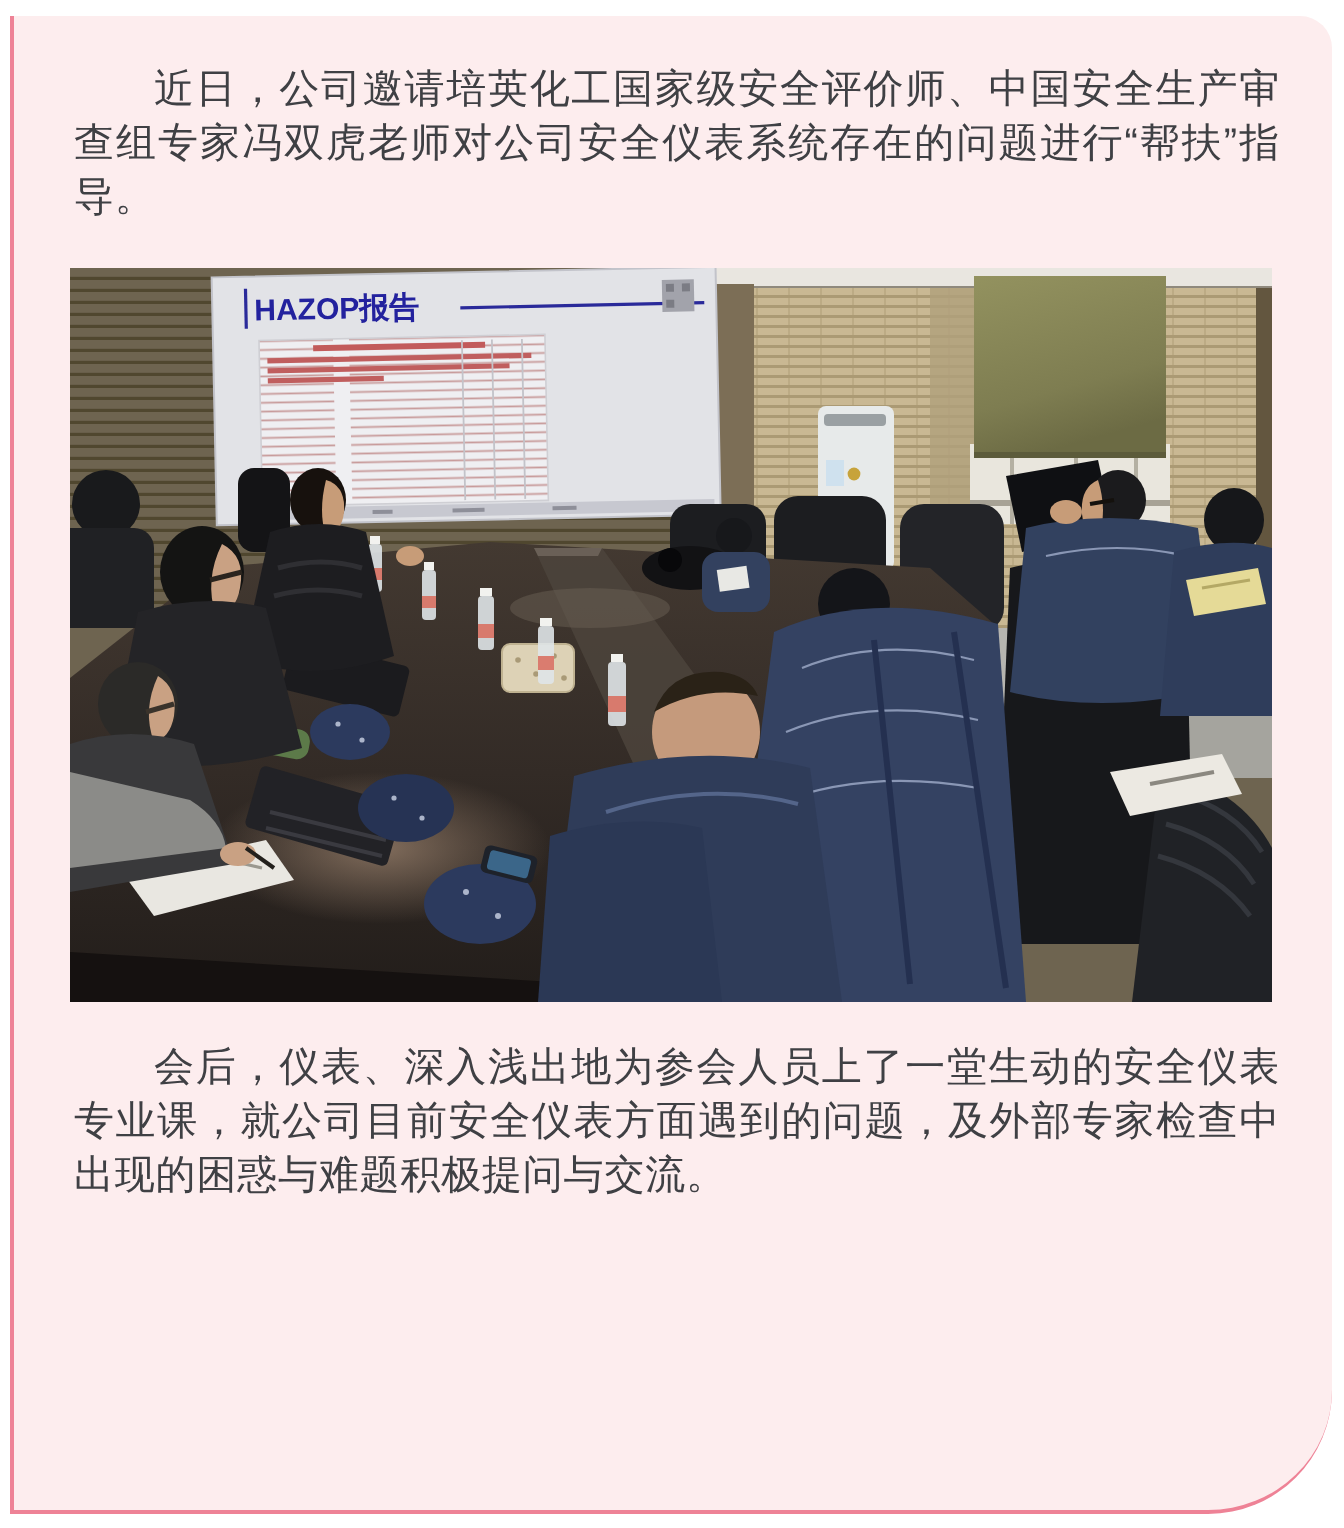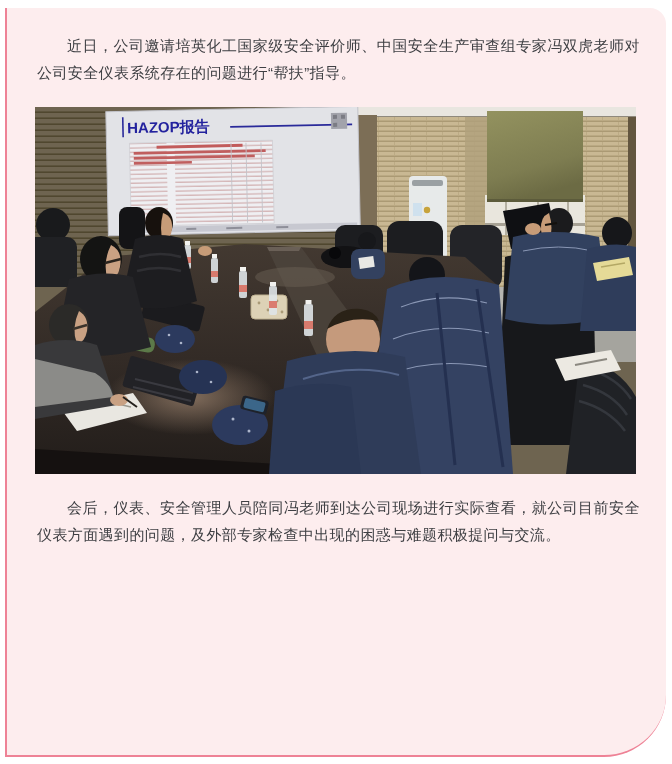--- a/index.html
+++ b/index.html
@@ -9,21 +9,21 @@
     position:relative;
   }
   .card{
     position:absolute;left:5px;top:8px;width:661px;height:749px;
     box-sizing:border-box;background:#fdedee;
     border-left:2px solid #ee8296;border-bottom:2px solid #ee8296;
     border-bottom-right-radius:62px;border-top-right-radius:16px;
   }
   .content{padding:24px 26px 0 30px;}
   p.para{
-    margin:0;font-size:15px;line-height:27px;color:#3f4044;
+    margin:0;font-size:20px;line-height:27px;color:#3f4044;
     text-align:justify;text-indent:2em;letter-spacing:0.4px;
   }
   p.para.lead{margin-bottom:0;}
   .photo{
     width:601px;height:367px;margin:21px 0 20px -2px;
     position:relative;overflow:hidden;background:#6e6450;
   }
   .photo svg{display:block;}
 </style>
 </head>
@@ -292,16 +292,16 @@
             <path d="M252,254 q62,-18 118,-4 l16,117 l-148,0 Z" fill="#2f3c59"></path>
             <path d="M268,272 q50,-16 96,-4" stroke="#54658a" stroke-width="2" fill="none"></path>
           </g>
           <g>
             <path d="M240,284 q40,-12 76,-4 l10,87 l-92,0 Z" fill="#2b3855"></path>
           </g>
         </g>
       </svg>
     </div>
 
-    <p class="para">会后，仪表、安全管理人员陪同冯老师到达公司现场进行实际查看，就公司目前安全仪表方面遇到的问题，及外部专家检查中出现的困惑与难题积极提问与交流。</p>
+    <p class="para">会后，仪表、深入浅出地为参会人员上了一堂生动的安全仪表专业课，就公司目前安全仪表方面遇到的问题，及外部专家检查中出现的困惑与难题积极提问与交流。</p>
 
   </div>
 </div>
 
 </body></html>

